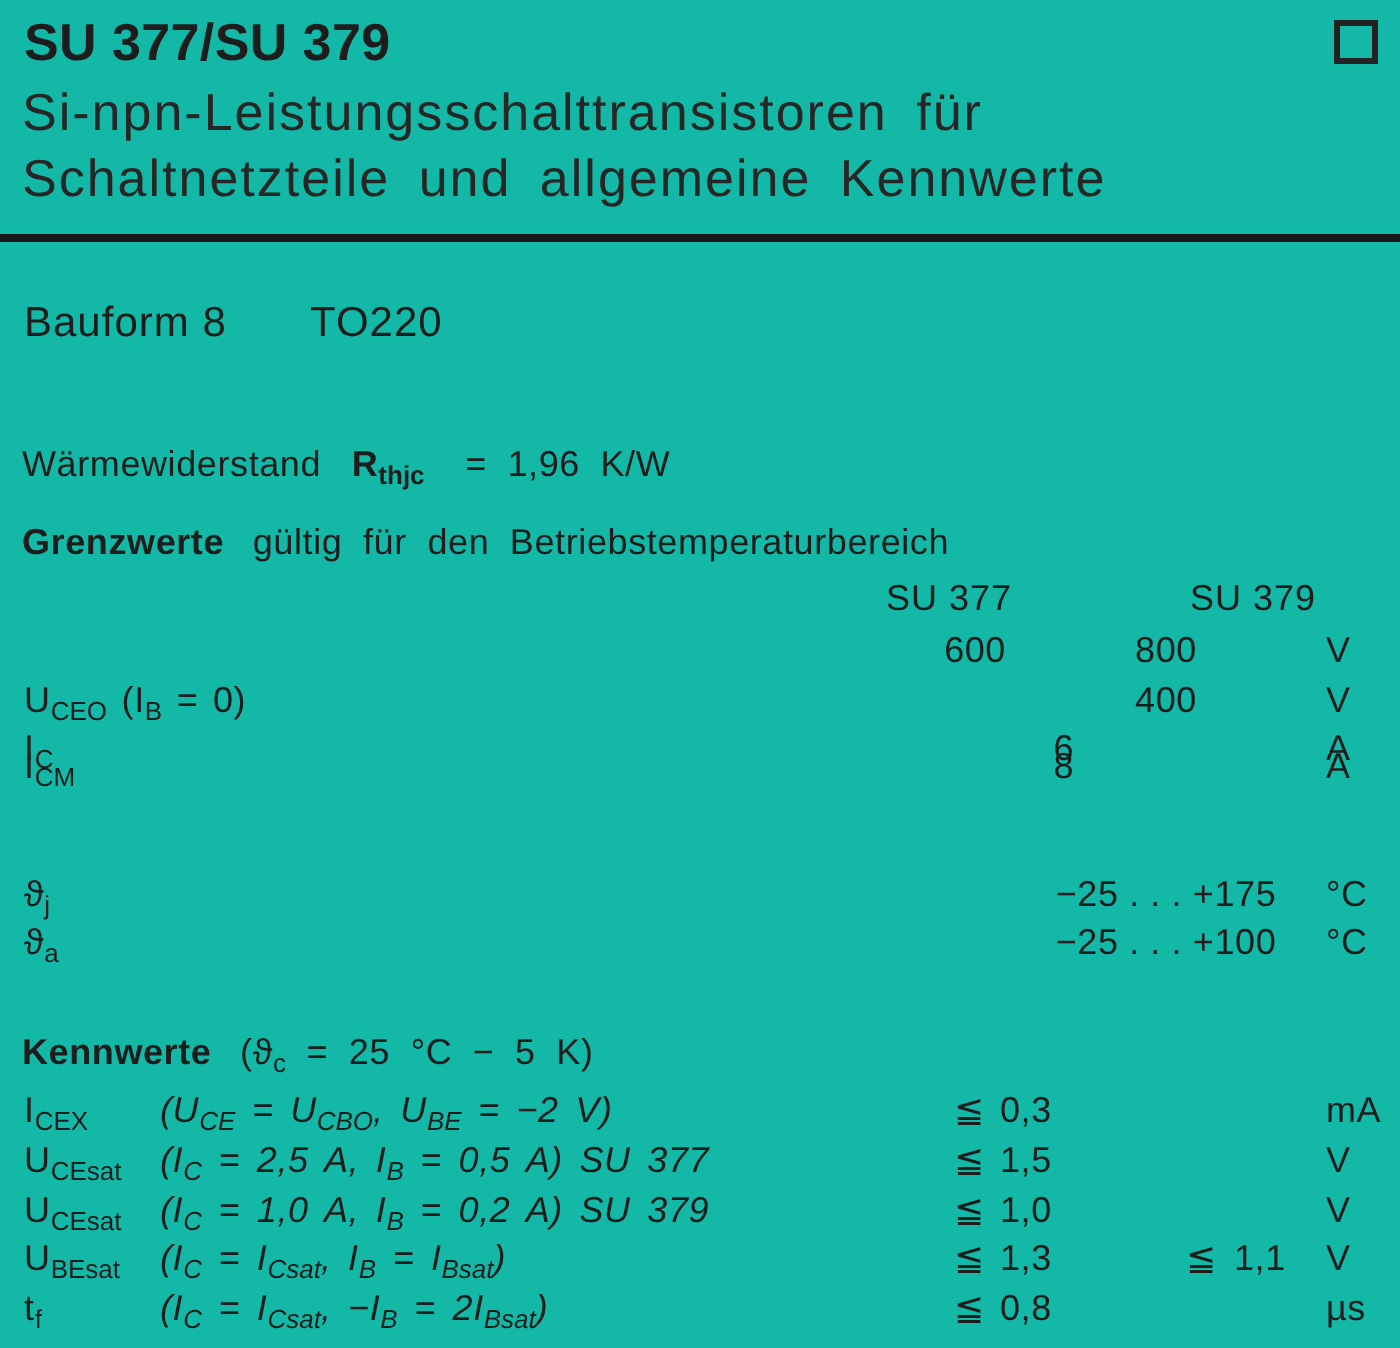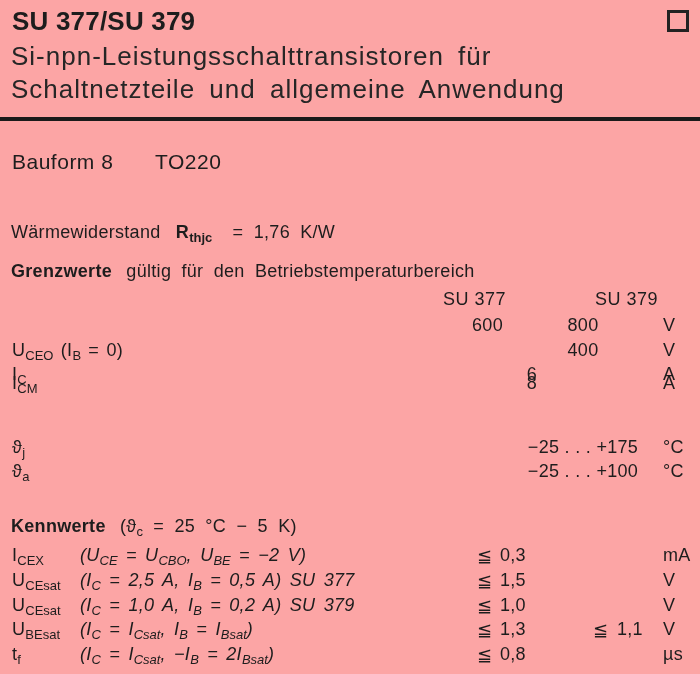--- a/index.html
+++ b/index.html
@@ -1,20 +1,20 @@
 <!DOCTYPE html>
 <html><head>
 <meta charset="utf-8">
 <style>
   html, body { margin:0; padding:0; }
   .page {
     position: relative;
     width: 700px;
     height: 674px;
-    background: #fca5a5;
+    background: #14b8a6;
     font-family: "Liberation Sans", "DejaVu Sans", sans-serif;
     color: #1d1d1d;
     overflow: hidden;
   }
   .abs { position: absolute; white-space: nowrap; }
   .title {
     font-size: 26px;
     font-weight: 700;
     letter-spacing: 0.2px;
   }
@@ -59,30 +59,30 @@
   .colhead { font-size: 18px; letter-spacing: 0.5px; }
 </style>
 </head>
 <body>
 
 <div class="page">
 
   <div class="abs title" style="top:6px; left:12px;">SU 377/SU 379</div>
   <div class="corner-box" style="top:10px; left:667px;"></div>
   <div class="abs subtitle" style="top:41px; left:11px;">Si-npn-Leistungsschalttransistoren für</div>
-  <div class="abs subtitle" style="top:74px; left:11px;">Schaltnetzteile und allgemeine Anwendung</div>
+  <div class="abs subtitle" style="top:74px; left:11px;">Schaltnetzteile und allgemeine Kennwerte</div>
   <div class="rule" style="top:117px;"></div>
 
   <div class="abs bauform" style="top:150px; left:12px;">Bauform 8</div>
   <div class="abs bauform" style="top:150px; left:155px;">TO220</div>
 
   <div class="abs bodyline" style="top:222px; left:11px;">
     <span>Wärmewiderstand</span>
     <span class="bold" style="margin-left:5px;">R<sub>thjc</sub></span>
-    <span style="margin-left:10px;">=  1,76 K/W</span>
+    <span style="margin-left:10px;">=  1,96 K/W</span>
   </div>
 
   <div class="abs bodyline" style="top:261px; left:11px;">
     <span class="bold">Grenzwerte</span>
     <span style="margin-left:4px;">gültig für den Betriebstemperaturbereich</span>
   </div>
 
   <div class="abs colhead" style="top:289px; left:443px;">SU 377</div>
   <div class="abs colhead" style="top:289px; left:595px;">SU 379</div>
 

